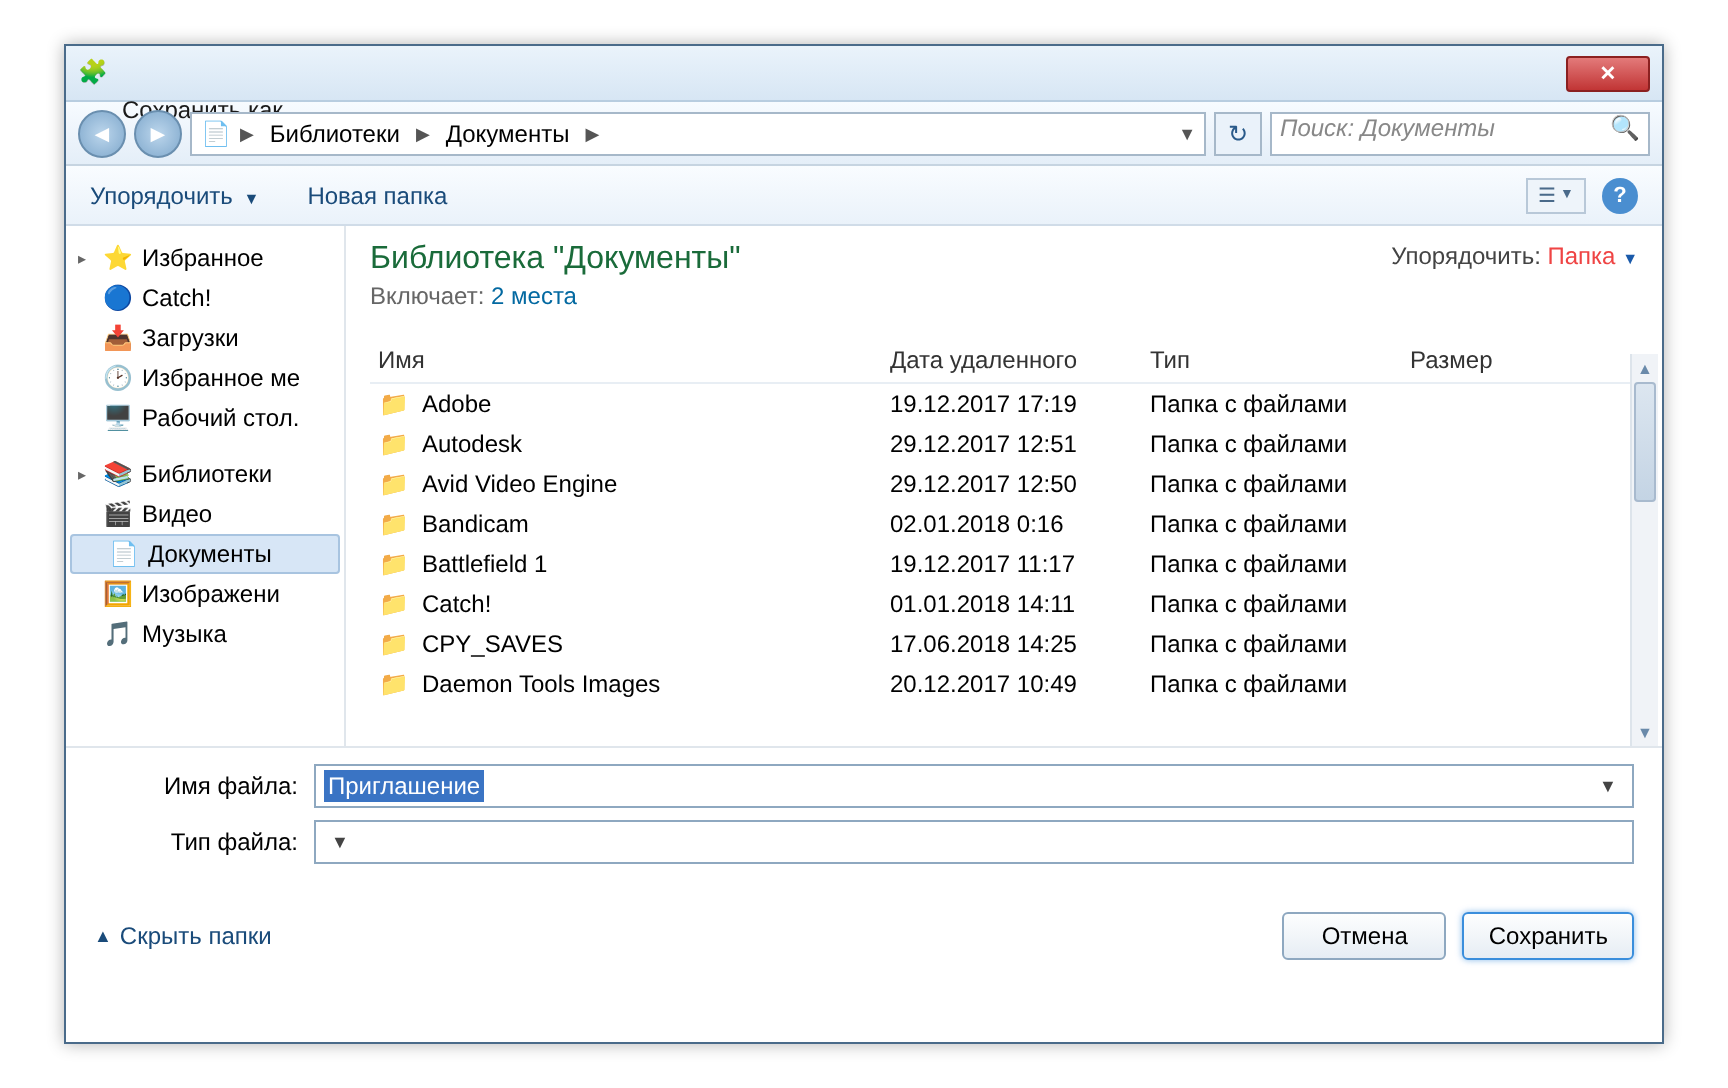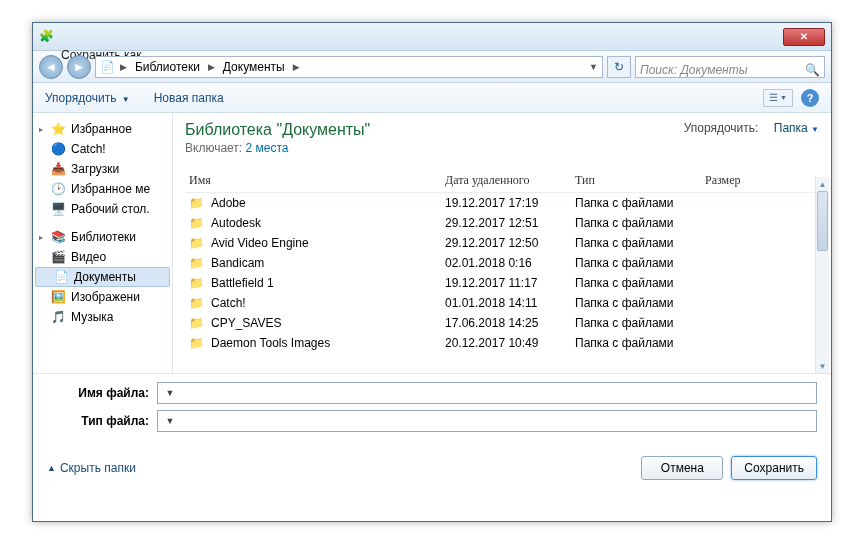--- a/index.html
+++ b/index.html
@@ -9,21 +9,21 @@
 .titlebar .ticon { width: 16px; height: 16px; margin-right: 6px; }
 .titlebar .ttext { flex: 1; color: #1a1a1a; margin-top: 36px; }
 .close-btn { width: 42px; height: 18px; background: linear-gradient(#e37a7a, #c13535); border: 1px solid #8b2020; border-radius: 2px; display: flex; align-items: center; justify-content: center; color: #fff; font-weight: bold; font-size: 10px; }
 .navbar { height: 32px; background: linear-gradient(#f7fbff, #e4eef8); border-bottom: 1px solid #c6d4e1; display: flex; align-items: center; padding: 0 6px; gap: 4px; }
 .navbtn { width: 24px; height: 24px; border-radius: 50%; background: radial-gradient(#bcd6ec, #7fa8cc); border: 1px solid #6a8faf; display:flex;align-items:center;justify-content:center;color:#fff; }
 .addr { flex: 1; height: 22px; background: #fff; border: 1px solid #a6b8c9; display: flex; align-items: center; padding: 0 4px; gap: 2px; }
 .addr .crumb { padding: 0 4px; }
 .addr .arrow { color: #555; font-size: 9px; padding: 0 2px; }
 .addr .addricon { width: 16px; height: 16px; }
 .refresh { width: 24px; height: 22px; border: 1px solid #a6b8c9; background: #eaf2fa; display:flex;align-items:center;justify-content:center;color:#2a5a8a; }
-.search { width: 190px; height: 22px; background: #fff; border: 1px solid #a6b8c9; display: flex; align-items: flex-end; padding: 0 4px; color: #888; font-style: italic; gap: 48px; }
+.search { width: 190px; height: 22px; background: #fff; border: 1px solid #a6b8c9; display: flex; align-items: flex-start; padding: 0 4px; color: #888; font-style: italic; gap: 48px; }
 .search .mag { margin-left: auto; color: #2a5a8a; font-style: normal; }
 .toolbar { height: 30px; background: linear-gradient(#f9fcff, #eaf2fa); border-bottom: 1px solid #d0dce8; display: flex; align-items: center; padding: 0 12px; gap: 24px; }
 .toolbar .tb { color: #1a4b7a; }
 .toolbar .tb .dd { font-size: 8px; margin-left: 2px; }
 .toolbar .right { margin-left: auto; display: flex; gap: 8px; align-items: center; }
 .viewbtn { width: 30px; height: 18px; border: 1px solid #b8c8d8; background: #eef4fa; display:flex;align-items:center;justify-content:center;color:#4a6a8a;font-size:10px; }
 .helpbtn { width: 18px; height: 18px; border-radius: 50%; background: #4a8ed0; color: #fff; display:flex;align-items:center;justify-content:center;font-weight:bold;font-size:11px; }
 .body { display: flex; height: 260px; }
 .sidebar { width: 140px; border-right: 1px solid #e0e6ec; padding: 6px 0; overflow: hidden; }
 .sidebar .grp { margin-bottom: 8px; }
@@ -32,33 +32,33 @@
 .sidebar .item.sub { padding-left: 18px; }
 .sidebar .disc { font-size: 8px; color: #666; width: 8px; }
 .ico { width: 16px; height: 16px; display: inline-flex; align-items: center; justify-content: center; font-size: 12px; }
 .main { flex: 1; padding: 8px 12px 0 12px; position: relative; }
 .lib-head { display: flex; }
 .lib-head .lh-left { flex: 1; }
 .lib-title { color: #1a6b3a; font-size: 16px; }
 .lib-sub { color: #666; margin-top: 2px; }
 .lib-sub .link { color: #0369a1; }
 .lib-sort { color: #444; }
-.lib-sort .link { color: #0c4a6e; margin-left: 12px; }
+.lib-sort .link { color: #ef4444; }
 .lib-sort .dd { font-size: 8px; color: #1a5aaa; }
 .cols { display: flex; margin-top: 14px; color: #333; border-bottom: 1px solid #e8eef4; padding: 4px 0; }
-.cols > div { overflow: hidden; font-family: Liberation Serif, serif; }
+.cols > div { overflow: hidden; }
 .c-name { width: 260px; padding-left: 4px; }
 .c-date { width: 130px; }
 .c-type { width: 130px; }
 .c-size { width: 80px; }
 .rows { max-height: 158px; overflow: hidden; }
 .row { display: flex; align-items: center; padding: 2px 0; }
 .row .ico { margin-right: 6px; }
 .btm { padding: 8px 14px; border-top: 1px solid #e0e6ec; }
-.frow { display: flex; align-items: center; margin-bottom: 6px; font-weight: bold; }
+.frow { display: flex; align-items: center; margin-bottom: 6px; }
 .frow .lbl { width: 110px; text-align: right; padding-right: 8px; }
 .frow .inp { flex: 1; height: 22px; border: 1px solid #8ea8c0; background: #fff; display: flex; align-items: center; padding: 0 4px; position: relative; }
 .frow .inp .val { flex: 1; }
 .frow .inp .ddarr { width: 16px; text-align: center; color: #444; font-size: 9px; }
 .selected { background: #3a74c4; color: #fff; padding: 1px 2px; }
 .footer { display: flex; align-items: center; padding: 10px 14px 0 14px; }
 .hide-folders { display: flex; align-items: center; gap: 4px; color: #1a4b7a; }
 .buttons { margin-left: auto; display: flex; gap: 8px; }
 .btn { min-width: 82px; height: 24px; background: linear-gradient(#fdfefe, #e6edf4); border: 1px solid #8ea8c0; border-radius: 3px; display: flex; align-items: center; justify-content: center; padding: 0 12px; }
 .btn.primary { border-color: #3a8edc; box-shadow: 0 0 3px rgba(58,142,220,0.6); }
@@ -259,20 +259,21 @@
         <div class="scrollthumb"></div>
         <div class="scrollarr down">▼</div>
       </div>
     </div>
   </div>
 
   <div class="btm">
     <div class="frow">
       <div class="lbl">Имя файла:</div>
       <div class="inp">
+        <span class="val"><span class="selected">Приглашение</span></span>
         <span class="ddarr">▼</span>
       </div>
     </div>
     <div class="frow">
       <div class="lbl">Тип файла:</div>
       <div class="inp">
         <span class="ddarr">▼</span>
       </div>
     </div>
   </div>

